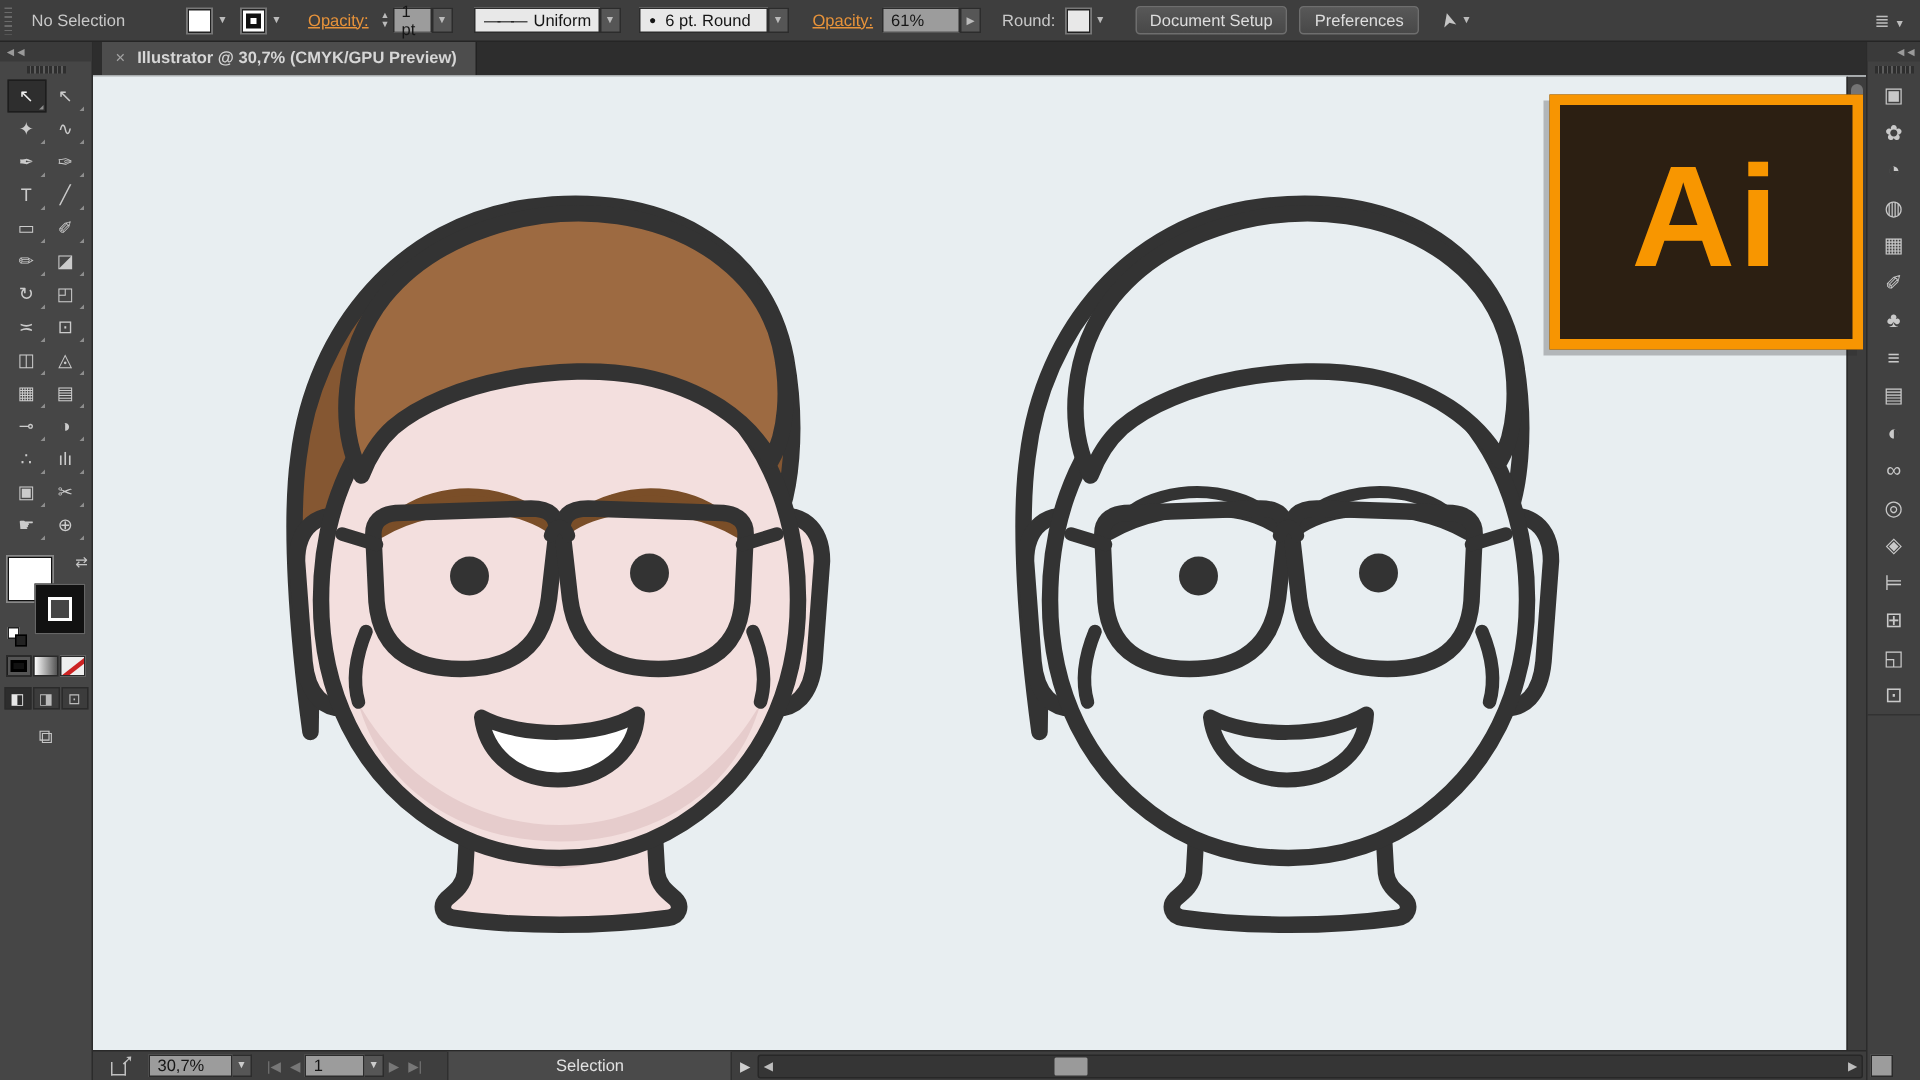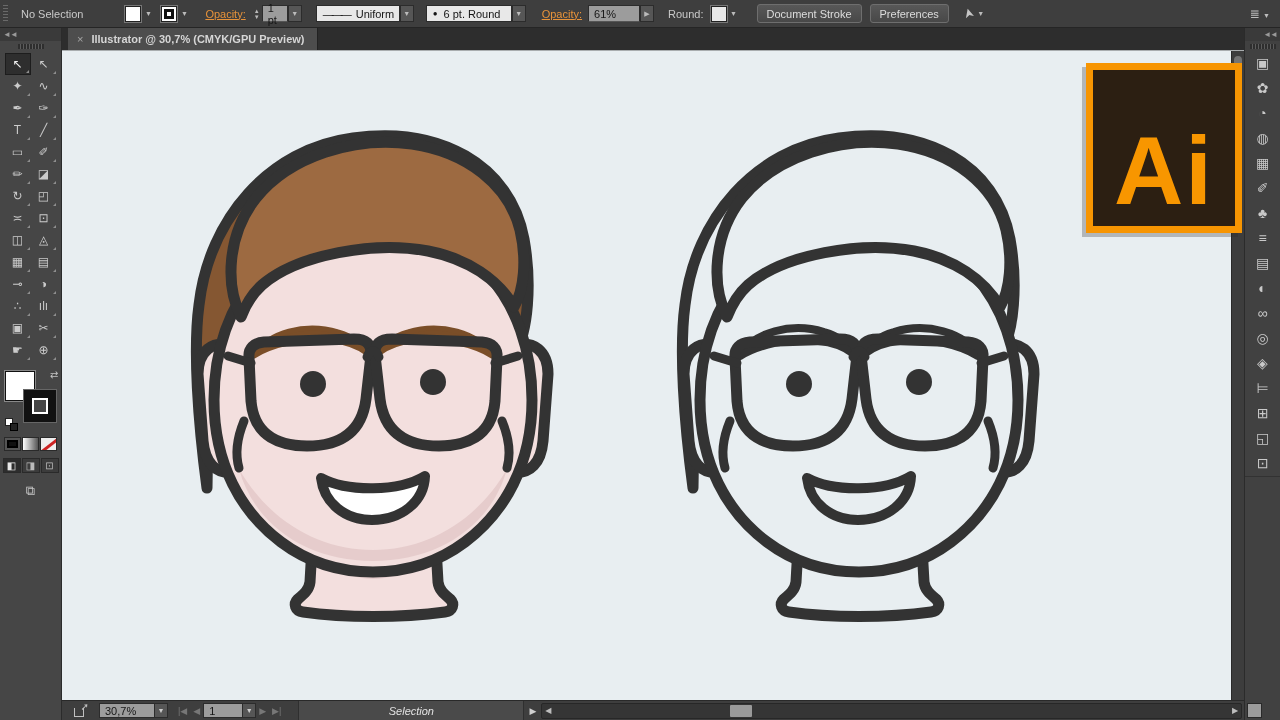--- a/index.html
+++ b/index.html
@@ -58,34 +58,34 @@
   
   .canvas-col { position:absolute; left:62px; top:28px; right:36px; bottom:0; display:flex; flex-direction:column; }
   .tabbar { height:22px; background:#2d2d2d; display:flex; align-items:flex-end; }
   .tab { height:22px; background:#4d4d4d; display:flex; align-items:center; gap:8px; padding:0 12px 0 9px; margin-left:6px; color:#d6d6d6; font-size:11px; font-weight:bold; border-right:1px solid #222; }
   .tab .x { color:#a5a5a5; font-weight:normal; font-size:11px; }
   .canvas { position:relative; flex:1; background:#e8eef1; border-top:1px solid #a9adaf; overflow:hidden; }
   .vscroll { position:absolute; right:0; top:0; bottom:0; width:13px; background:#3d3d3d; border-left:1px solid #2a2a2a; }
   .vscroll .thumb { position:absolute; left:2px; right:2px; top:5px; height:64px; background:#747474; border-radius:4px; }
 
   
-  .badge { position:absolute; top:12px; right:2px; width:156px; height:170px; background:#2c1f12; border:7px solid #f79502; box-shadow:-4px 4px 0 rgba(40,40,40,.28); display:flex; align-items:flex-end; justify-content:center; z-index:5; }
+  .badge { position:absolute; top:12px; right:2px; width:209px; height:170px; background:#2c1f12; border:7px solid #f79502; box-shadow:-4px 4px 0 rgba(40,40,40,.28); display:flex; align-items:center; justify-content:center; z-index:5; }
   .badge span { color:#f89600; font-size:96px; font-weight:bold; letter-spacing:2px; margin-top:-6px; }
 
   .face-svg { position:absolute; }
 
   
   .statusbar { height:20px; background:#3e3e3e; border-top:1px solid #292929; display:flex; align-items:center; color:#c9c9c9; font-size:11px; }
   .sb-export { margin-left:12px; width:15px; height:13px; position:relative; }
   .sb-export .box { position:absolute; left:0; bottom:0; width:10px; height:9px; border:1px solid #c0c0c0; border-top:none; }
   .sb-export .arr { position:absolute; right:0; top:-3px; color:#c0c0c0; font-size:10px; }
   .sb-field { height:15px; background:#9c9c9c; color:#161616; border:1px solid #2c2c2c; display:flex; align-items:center; padding:0 5px; }
   .sb-dd { width:13px; height:15px; display:flex; align-items:center; justify-content:center; background:#565656; border:1px solid #2c2c2c; border-left:none; color:#ccc; font-size:7px; }
   .nav-arr { color:#777; font-size:9px; margin:0 3px; }
-  .sel-strip { width:226px; height:20px; background:#4a4a4a; border-left:1px solid #2f2f2f; border-right:1px solid #2f2f2f; display:flex; align-items:center; justify-content:center; color:#e2e2e2;font-style:italic; }
+  .sel-strip { width:190px; height:20px; background:#4a4a4a; border-left:1px solid #2f2f2f; border-right:1px solid #2f2f2f; display:flex; align-items:center; justify-content:center; color:#e2e2e2; }
   .sel-next { color:#cfcfcf; font-size:9px; margin:0 5px; }
   .hscroll { flex:1; height:16px; margin-right:2px; background:#353535; border:1px solid #272727; border-radius:2px; position:relative; display:flex; align-items:center; }
   .hs-arr { width:12px; text-align:center; color:#bdbdbd; font-size:8px; }
   .hs-track { flex:1; position:relative; height:100%; }
   .hs-thumb { position:absolute; left:26%; top:1px; bottom:1px; width:22px; background:#9a9a9a; border-radius:1px; }
 </style>
 </head>
 <body>
 
 <div class="control-bar">
@@ -111,21 +111,21 @@
     <span style="font-size:8px">●</span>
     <span>6 pt. Round</span>
   </div>
   <div class="dd-arrow" style="background:#565656;border:1px solid #2c2c2c;height:17px">▼</div>
   <span class="cb-link" style="margin-left:16px">Opacity:</span>
   <div class="field" style="margin-left:6px;width:52px">61%</div>
   <div class="dd-arrow" style="background:#565656;border:1px solid #2c2c2c;height:17px">▶</div>
   <span class="cb-label" style="margin-left:14px">Round:</span>
   <div class="swatch" style="margin-left:7px;background:#e8e8e8"></div>
   <div class="dd-arrow">▼</div>
-  <button class="cb-btn" style="margin-left:16px">Document Stroke</button>
+  <button class="cb-btn" style="margin-left:16px">Document Setup</button>
   <button class="cb-btn" style="margin-left:8px">Preferences</button>
   <span class="cursor-ico" style="margin-left:14px">➤</span>
   <div class="dd-arrow">▼</div>
   <span style="margin-left:auto;margin-right:10px;color:#bdbdbd;font-size:12px">≣ <span style="font-size:7px">▼</span></span>
 </div>
 
 <div class="toolbar">
   <div class="panel-head">◄◄</div>
   <div class="grip-h"></div>
   <div class="tools" id="tools-grid">

